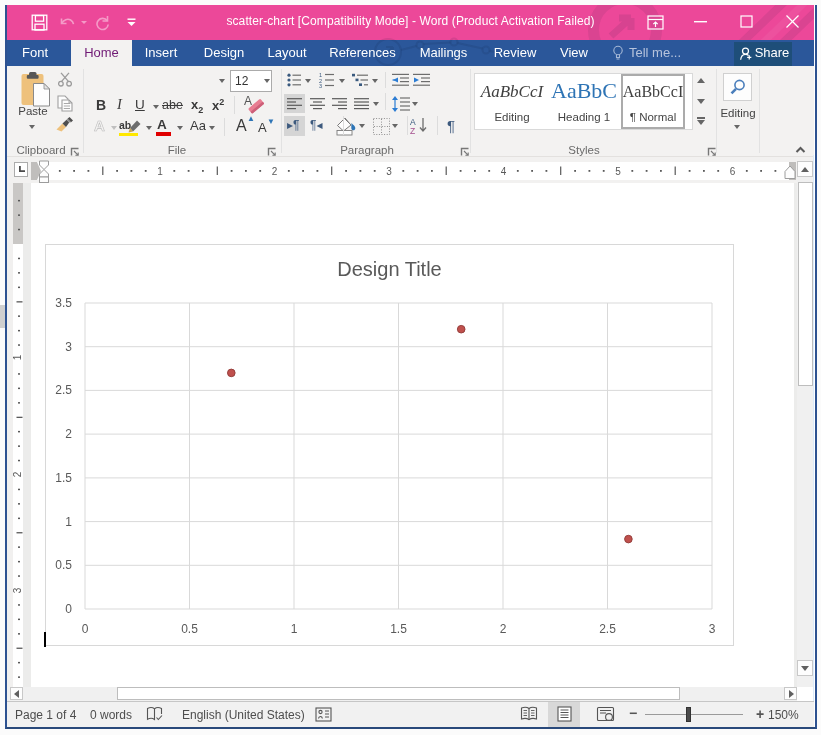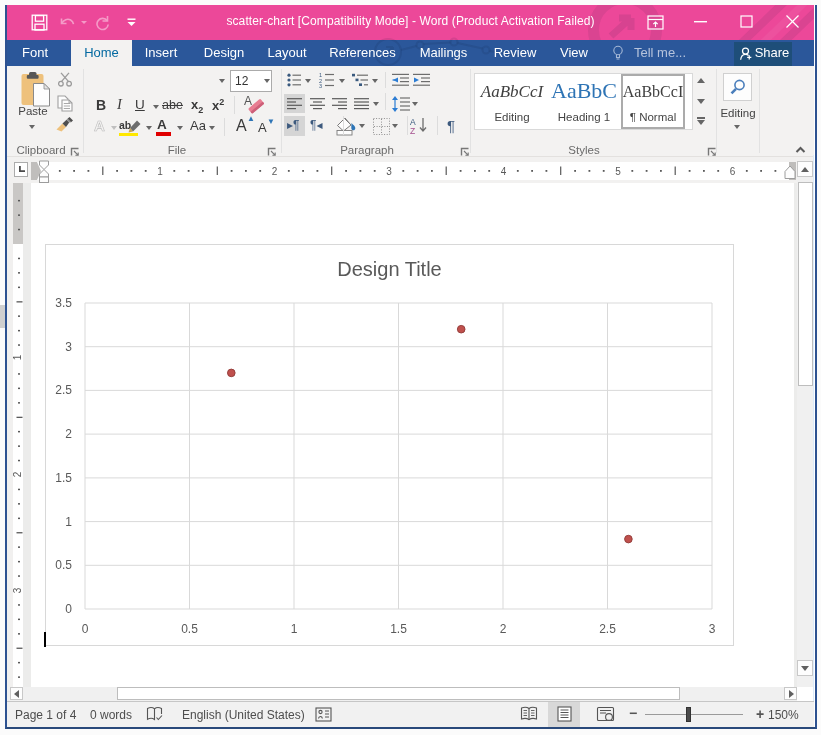--- a/index.html
+++ b/index.html
@@ -6,21 +6,21 @@
 html,body{width:821px;height:735px;overflow:hidden;background:#fbfbfb;font-family:"Liberation Sans",sans-serif}
 #stage{position:relative;width:821px;height:735px}
 .abs{position:absolute}
 
 #win{position:absolute;left:5px;top:5px;width:812px;height:724px;background:#fff;border-left:2px solid #2d5291;border-right:2px solid #2d5291;border-bottom:2px solid #29497b}
 
 #titlebar{position:absolute;left:0;top:0;width:807px;height:35px;background:#ec4899;overflow:hidden}
 #tabbar{position:absolute;left:0;top:35px;width:807px;height:26px;background:#2b579a}
 .ttl{position:absolute;top:9px;width:100%;text-align:center;color:#fff;font-size:12px;letter-spacing:0.1px}
 .tab{position:absolute;top:0;height:26px;line-height:25px;color:#fff;font-size:13px;text-align:center}
-#hometab{background:#f3f2f1;color:#0369a1}
+#hometab{background:#f3f2f1;color:#701a75}
 
 #ribbon{position:absolute;left:0;top:61px;width:807px;height:91px;background:#f3f2f1;font-size:11.5px;color:#444}
 .gsep{position:absolute;top:3px;height:84px;width:1px;background:#e2e2e2}
 .glabel{position:absolute;top:78px;font-size:11.5px;color:#6a6a6a;text-align:center}
 .launch{position:absolute;top:81px;width:10px;height:10px}
 .combo{position:absolute;background:#fff;border:1px solid #ababab;font-size:12px;color:#333}
 .mini-sep{position:absolute;width:1px;background:#dcdcdc}
 .selbg{background:#d5d5d5}
 .dd{position:absolute;width:0;height:0;border-left:3.5px solid transparent;border-right:3.5px solid transparent;border-top:4px solid #666}
 
@@ -117,21 +117,21 @@
     <div class="tab" style="left:186px;width:62px">Design</div>
     <div class="tab" style="left:250px;width:60px">Layout</div>
     <div class="tab" style="left:314px;width:83px">References</div>
     <div class="tab" style="left:401px;width:71px">Mailings</div>
     <div class="tab" style="left:476px;width:64px">Review</div>
     <div class="tab" style="left:542px;width:50px">View</div>
     <svg class="abs" style="left:605px;top:5px;opacity:0.75" width="12" height="17" viewBox="0 0 12 17" fill="none" stroke="#cdd8ea" stroke-width="1.1">
       <circle cx="6" cy="5.5" r="4.2"></circle>
       <path d="M4.5 9.5 L4.5 12.5 L7.5 12.5 L7.5 9.5 M4.5 14 L7.5 14"></path>
     </svg>
-    <div class="tab" style="left:614px;width:70px;color:#b6c3dc;text-align:center;padding-left:8px">Tell me...</div>
+    <div class="tab" style="left:614px;width:70px;color:#b6c3dc;text-align:left;padding-left:8px">Tell me...</div>
     <div class="abs" style="left:727px;top:2px;width:58px;height:24px;background:#1e4e79"></div>
     <svg class="abs" style="left:731px;top:6px" width="15" height="15" viewBox="0 0 18 18" fill="none" stroke="#fff" stroke-width="1.5">
       <circle cx="9" cy="6" r="3.6"></circle>
       <path d="M3.2 16.5 C3.6 12.3 6 9.9 9 9.9 C10.4 9.9 11.7 10.4 12.7 11.4"></path>
       <path d="M13.5 11.2 L13.5 16.2 M11 13.7 L16 13.7"></path>
     </svg>
     <div class="tab" style="left:745px;width:40px">Share</div>
   </div>
   <div id="ribbon">
 

